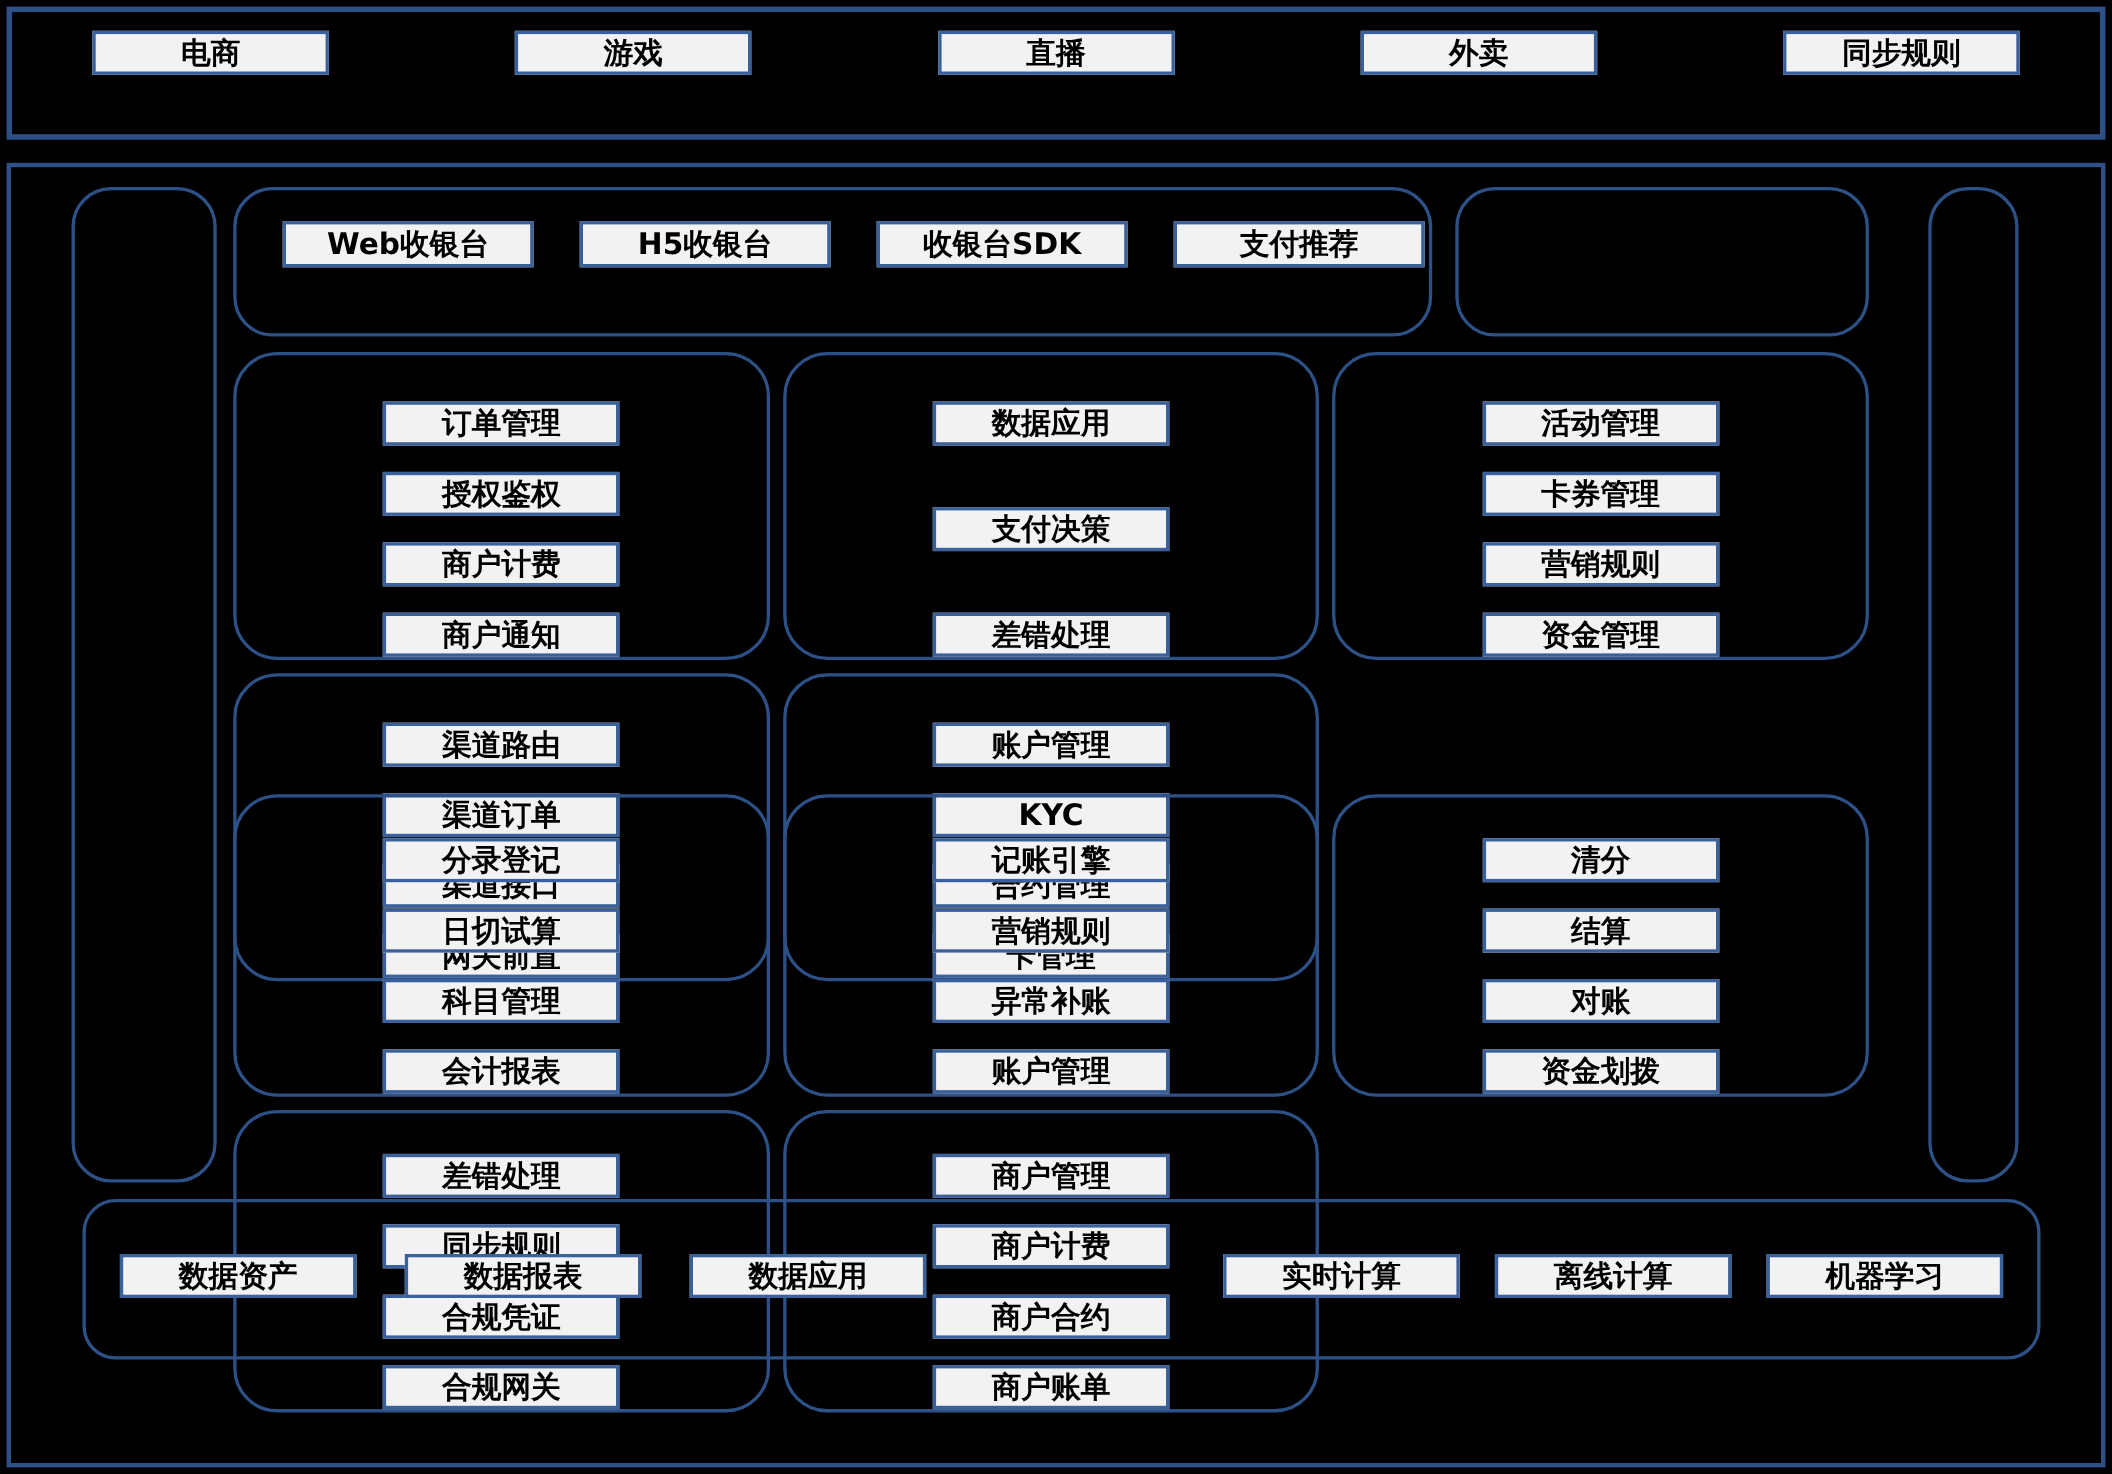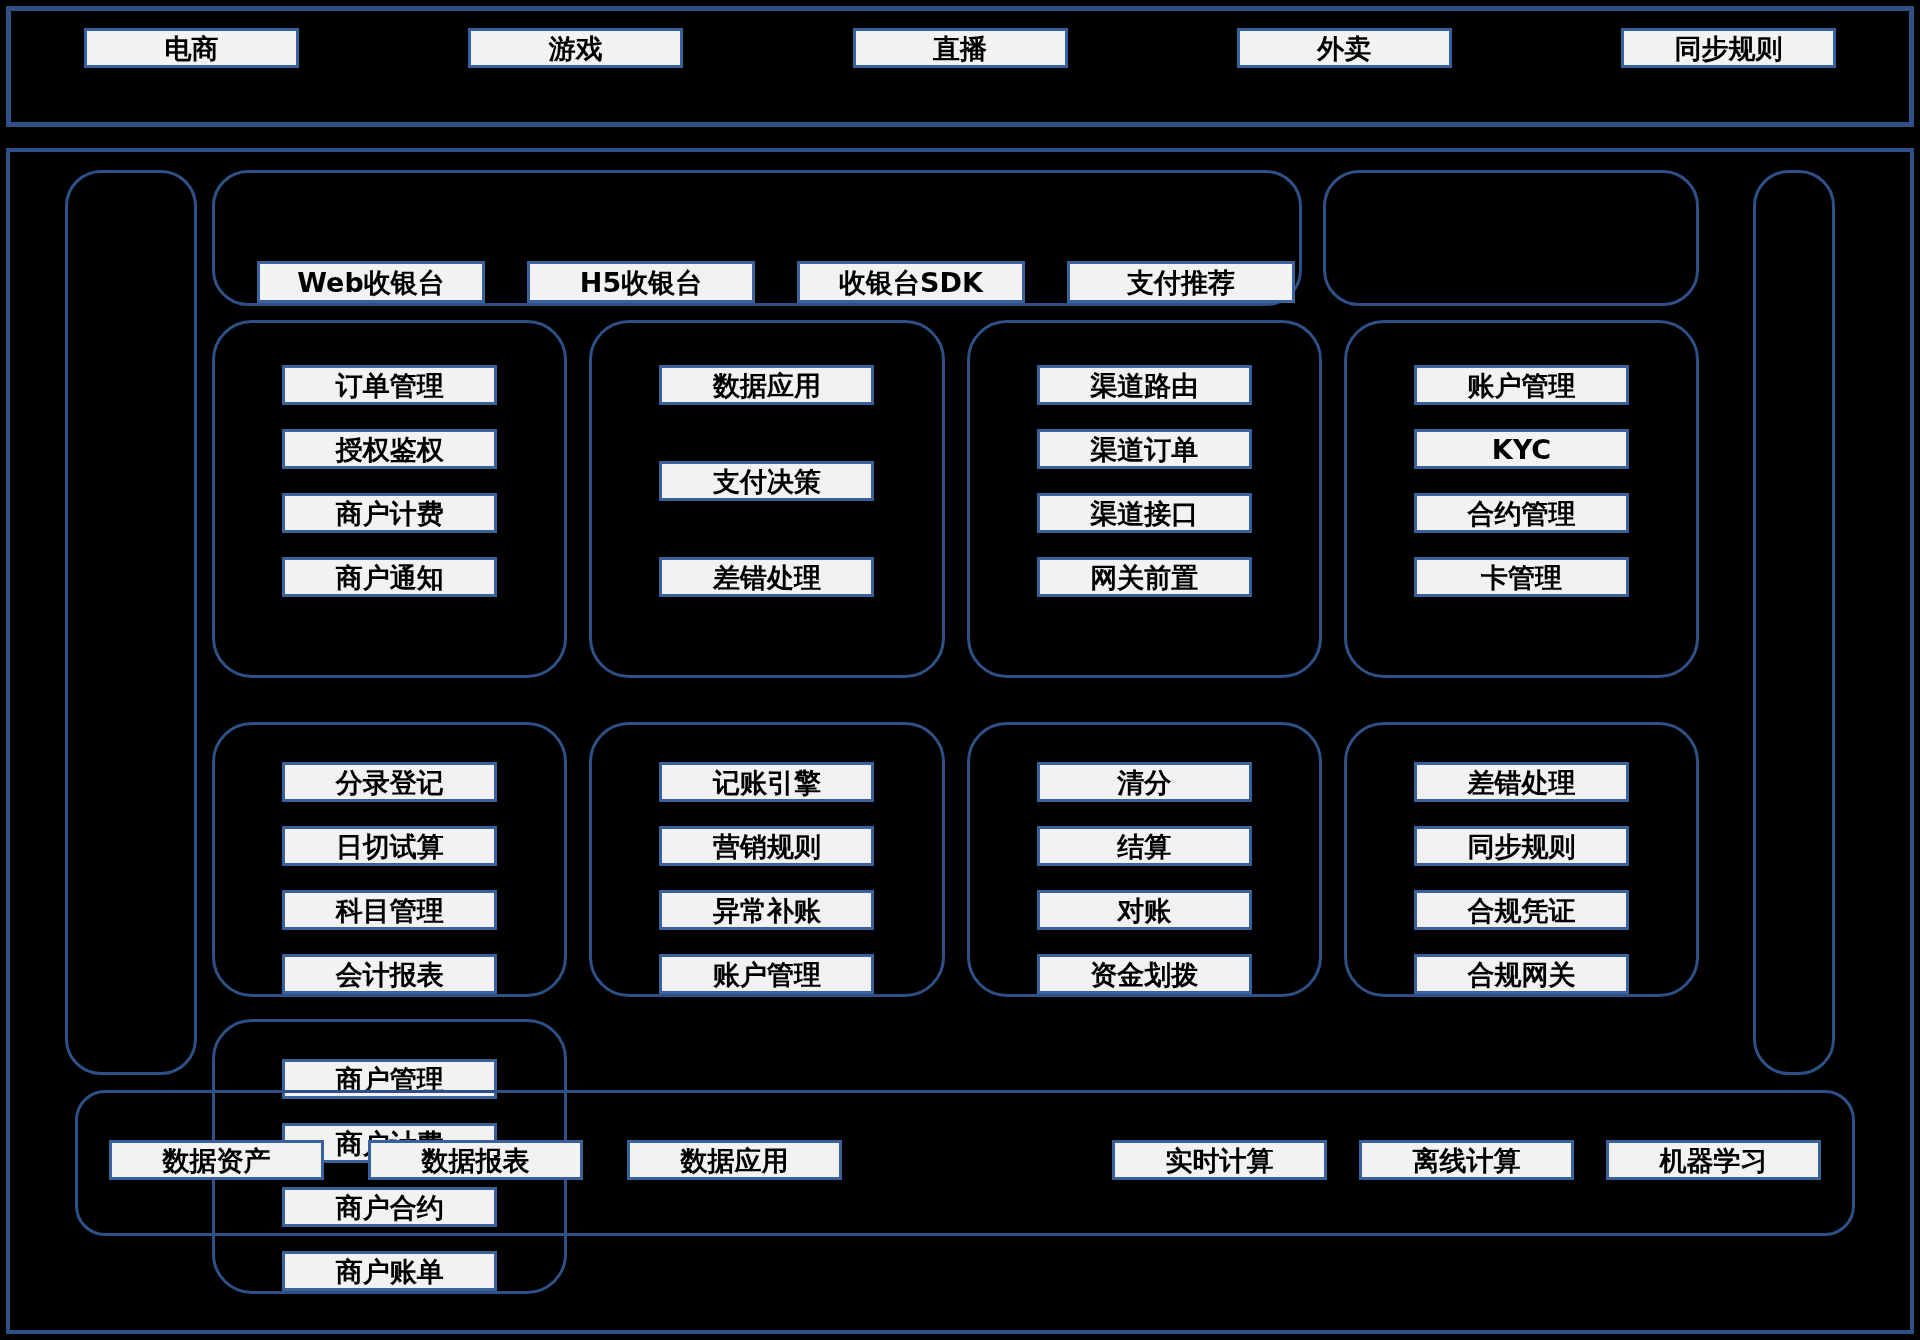--- a/index.html
+++ b/index.html
@@ -45,26 +45,26 @@
     border-radius:36px;
   }
   .vbar.left{left:55px;width:132px;}
   .vbar.right{right:75px;width:82px;}
   .panel{
     position:absolute;
     border:3px solid var(--c-container);
     border-radius:36px;
   }
   .access{left:202px;top:18px;width:1090px;height:136px;
-    display:flex;align-items:flex-end;gap:42px;padding:28px 0 0 42px;}
+    display:flex;align-items:flex-start;gap:42px;padding:28px 0 0 42px;}
   .access .box{width:228px;height:42px;}
   .access-ext{left:1313px;top:18px;width:376px;height:136px;}
   .grid-row{
     position:absolute;left:202px;width:1487px;
-    display:grid;grid-template-columns:repeat(4,1fr);gap:22px;
+    display:grid;grid-template-columns:repeat(3,1fr);gap:12px;
   }
   .row1{top:168px;height:358px;}
   .row2{top:570px;height:353px;}
   .col{
     border:3px solid var(--c-container);
     border-radius:40px;
     display:flex;justify-content:center;
   }
   .col-items{
     margin-top:42px;height:232px;
@@ -117,20 +117,28 @@
       </div>
     <div class="col">
         <div class="col-items">
           <div class="box">数据应用</div>
           <div class="box">支付决策</div>
           <div class="box">差错处理</div>
         </div>
       </div>
     <div class="col">
         <div class="col-items">
+          <div class="box">活动管理</div>
+          <div class="box">卡券管理</div>
+          <div class="box">营销规则</div>
+          <div class="box">资金管理</div>
+        </div>
+      </div>
+    <div class="col">
+        <div class="col-items">
           <div class="box">渠道路由</div>
           <div class="box">渠道订单</div>
           <div class="box">渠道接口</div>
           <div class="box">网关前置</div>
         </div>
       </div>
     <div class="col">
         <div class="col-items">
           <div class="box">账户管理</div>
           <div class="box">KYC</div>

